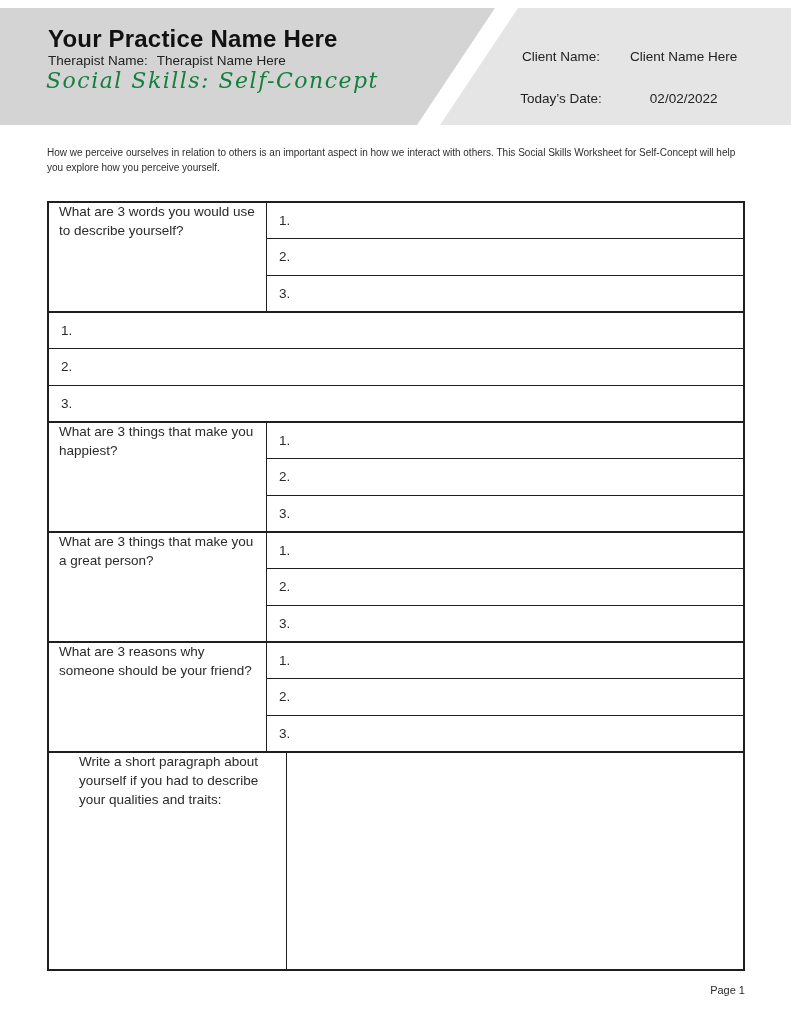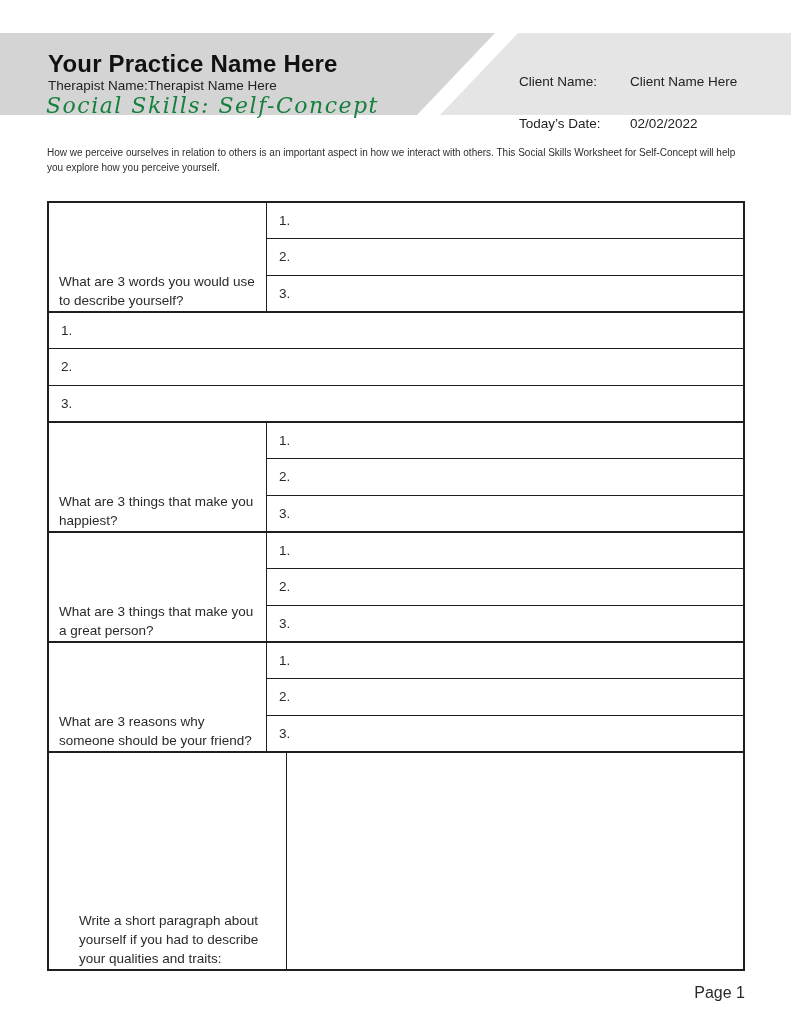--- a/index.html
+++ b/index.html
@@ -11,40 +11,40 @@
   html,body{margin:0;padding:0;background:#ffffff;}
   .page{
     position:relative;
     width:791px;height:1024px;
     background:#ffffff;
     font-family:"Liberation Sans", sans-serif;
     color:var(--text);
     overflow:hidden;
   }
   
-  .header{position:absolute;left:0;top:33px;width:791px;height:82px;}
+  .header{position:absolute;left:0;top:8px;width:791px;height:117px;text-align:center;}
   .band-left{
     position:absolute;left:0;top:0;width:495px;height:100%;
     background:var(--band-left);
     -webkit-clip-path:polygon(0 0,100% 0,calc(100% - 78px) 100%,0 100%);
     clip-path:polygon(0 0,100% 0,calc(100% - 78px) 100%,0 100%);
   }
   .band-right{
     position:absolute;left:440px;top:0;right:0;height:100%;
     background:var(--band-right);
     -webkit-clip-path:polygon(78px 0,100% 0,100% 100%,0 100%);
     clip-path:polygon(78px 0,100% 0,100% 100%,0 100%);
   }
   .practice-name{
     position:absolute;left:48px;top:17px;margin:0;
     font-size:24px;font-weight:bold;letter-spacing:.2px;color:#111;
   }
   .therapist-line{
     position:absolute;left:48px;top:45px;
-    font-size:13.5px;display:flex;white-space:nowrap;
+    font-size:13.5px;display:flex;gap:9px;white-space:nowrap;
   }
   .script-title{
     position:absolute;left:46px;top:60px;
     font-family:"DejaVu Serif", serif;
     font-style:italic;font-size:22px;letter-spacing:1.5px;
     color:#15803d;white-space:nowrap;
   }
   .client-block{
     position:absolute;left:519px;top:41px;
     display:grid;grid-template-columns:84px auto;
@@ -61,35 +61,35 @@
     position:absolute;left:47px;top:201px;width:698px;
     border:2.5px solid var(--line);
     box-sizing:border-box;
     background:#fff;
   }
   .t-row{display:flex;height:110px;border-bottom:2px solid var(--line);box-sizing:border-box;}
   .t-row.paragraph{height:216px;border-bottom:none;padding-left:20px;}
   .q-cell{
     width:218px;flex:0 0 218px;box-sizing:border-box;
     border-right:1.5px solid var(--line);
-    display:flex;align-items:flex-end;
+    display:flex;align-items:flex-start;
     padding:0 10px;
     font-size:13.5px;line-height:1.4;color:#2a2a2a;
   }
   .a-col{flex:1;display:flex;flex-direction:column;}
   .a-line{
     flex:1;display:flex;align-items:center;
     padding-left:12px;font-size:13.5px;color:#2a2a2a;
     border-bottom:1px solid var(--line);
   }
   .a-line:last-child{border-bottom:none;}
   
   .page-footer{
     position:absolute;top:984px;right:46px;
-    font-size:16px;color:#2a2a2a;
+    font-size:11px;color:#2a2a2a;
   }
 </style>
 </head>
 <body>
 
 <div class="page">
 
   <div class="header">
     <div class="band-left"></div>
     <div class="band-right"></div>

